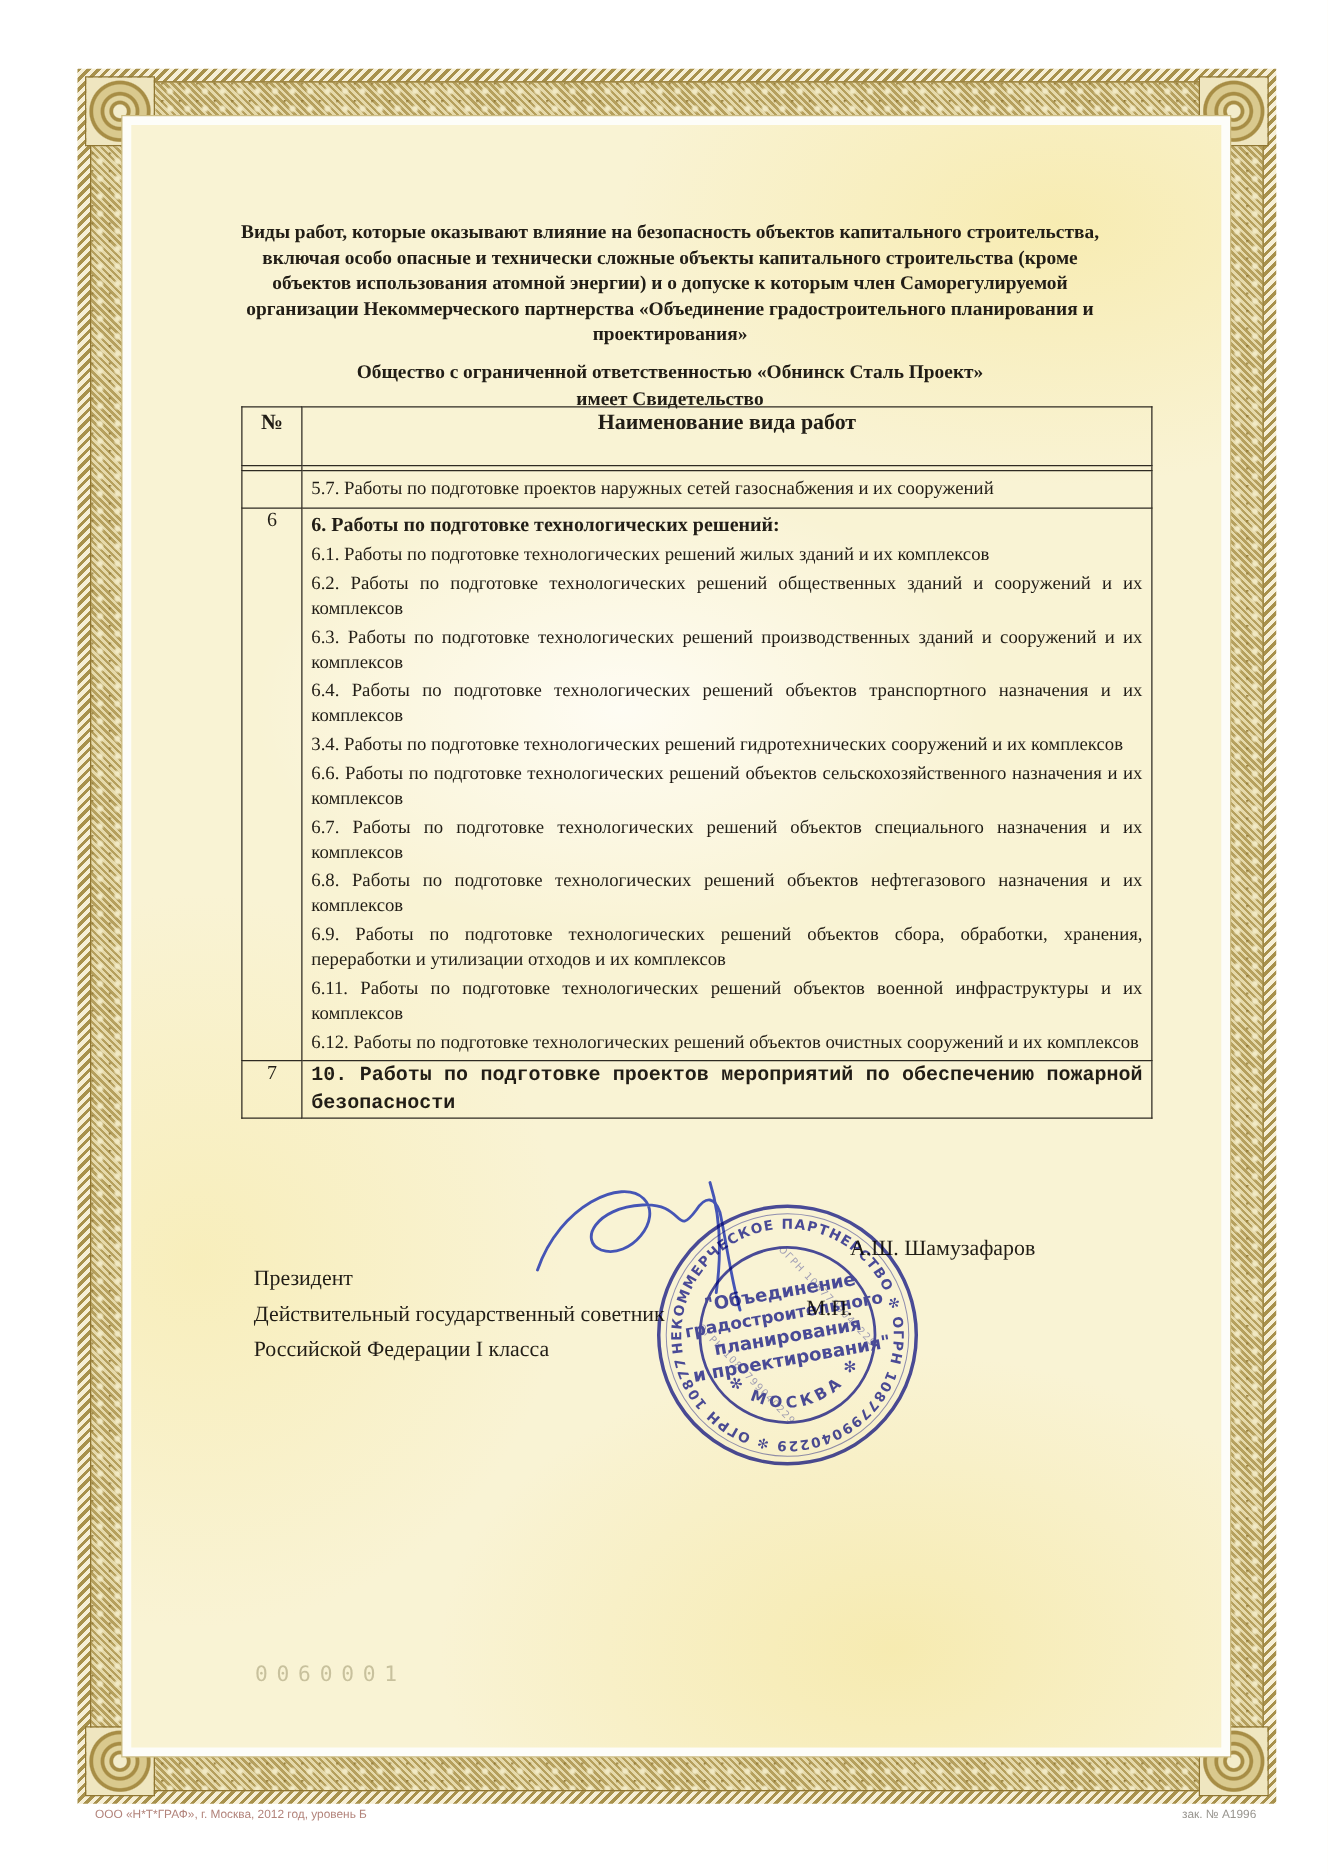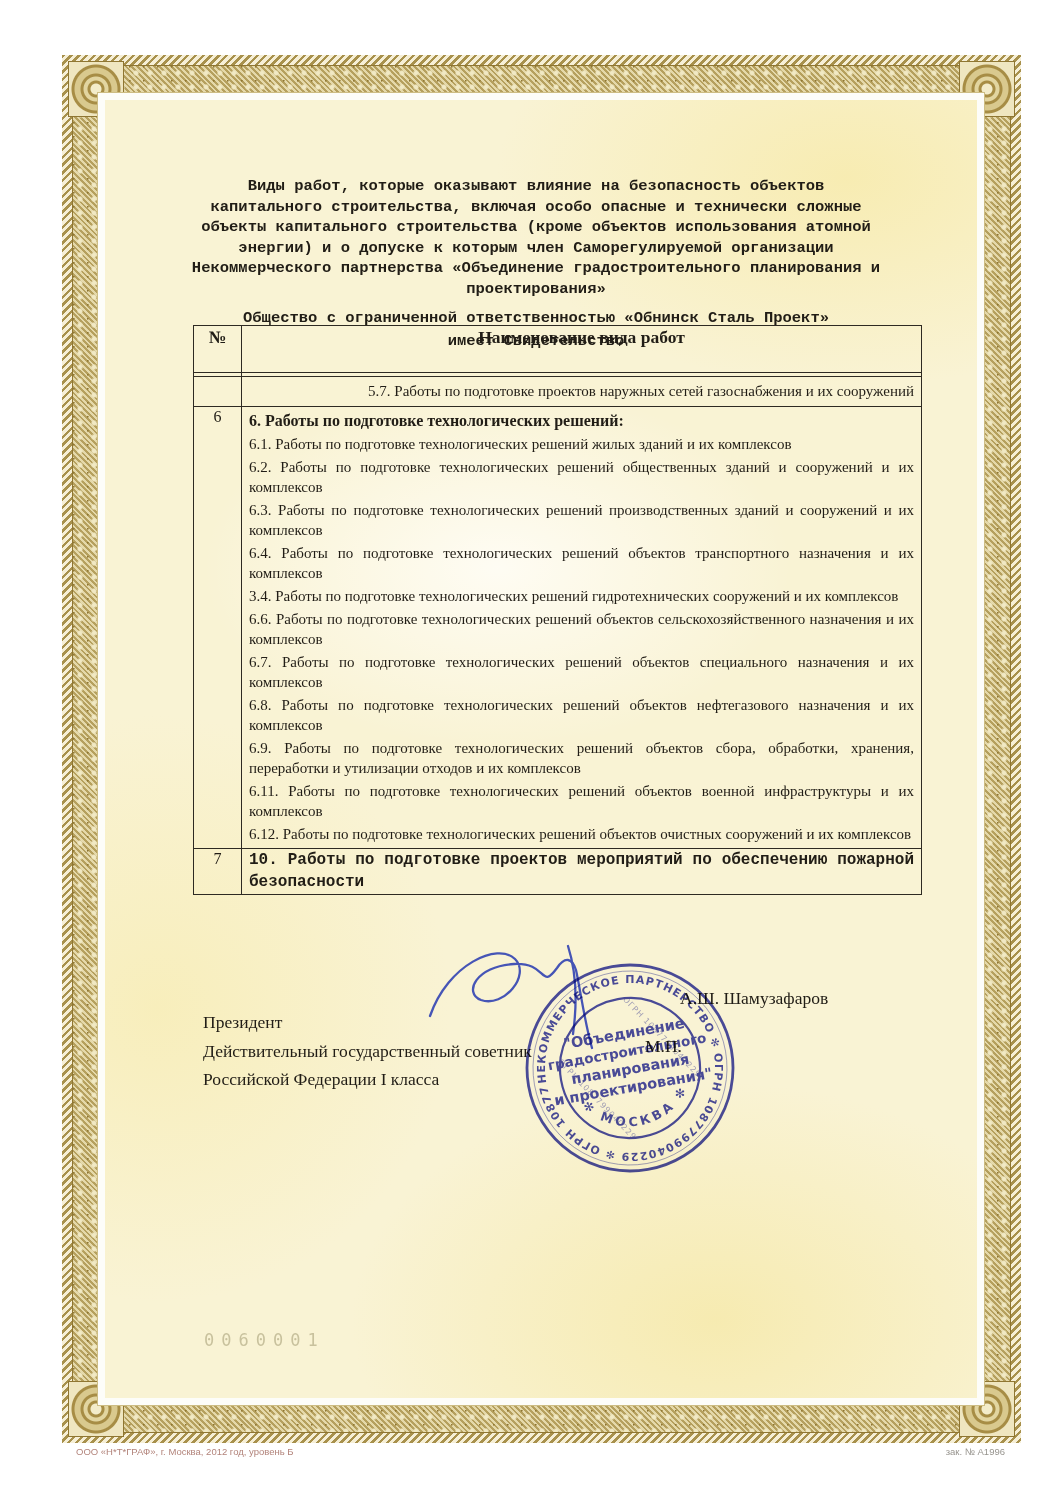--- a/index.html
+++ b/index.html
@@ -29,32 +29,32 @@
       radial-gradient(ellipse 420px 260px at 45% 36%,rgba(255,253,246,.92),rgba(255,253,246,0) 70%),
       radial-gradient(ellipse 500px 300px at 85% 6%,rgba(246,230,150,.55),rgba(246,230,150,0) 70%),
       radial-gradient(ellipse 420px 420px at 6% 70%,rgba(246,232,158,.45),rgba(246,232,158,0) 70%),
       radial-gradient(ellipse 520px 340px at 70% 94%,rgba(244,228,148,.55),rgba(244,228,148,0) 70%),
       #f9f3d4;
     box-shadow:0 0 0 7px #fdfdf9,0 0 0 8px #cdbd84;}
 
   
   .title-block{position:absolute;left:191px;top:176px;width:690px;text-align:center;
                font-weight:bold;font-size:15.5px;line-height:20.5px;}
-  .title-block p{margin:0;font-family:Liberation Mono, monospace;}
+  .title-block p{margin:0;}
   .title-block .org{margin-top:9px;}
   .title-block .cert{margin-top:2px;}
 
   
   table.works{position:absolute;left:193px;top:325px;width:729px;border-collapse:collapse;
               font-size:15px;table-layout:fixed;}
   table.works th,table.works td{border:1.6px solid #2e2a22;padding:1px 7px;vertical-align:top;}
   th.numcol{width:33px;}
   thead th{font-size:17.5px;font-weight:bold;height:44px;vertical-align:middle;text-align:center;}
   tr.spacer td{height:3px;padding:0;}
-  tr.r57 td{height:27px;vertical-align:middle;text-align:right;}
+  tr.r57 td{height:27px;vertical-align:middle;}
   td.numcell{text-align:center;font-size:16px;padding-top:3px;}
   td.works-cell p{margin:3px 0;text-align:justify;text-align-last:left;line-height:20px;}
   td.works-cell p.bold, td.bold-cell{font-weight:bold;}
   td.bold-cell{font-size:16px;text-align:justify;text-align-last:left;line-height:21.5px;padding:3px 7px;font-family:Liberation Mono, monospace;}
   td.works-cell p.bold{font-size:16px;}
 
   
   .sig-block{position:absolute;left:203px;top:1008px;font-size:17.5px;line-height:28.5px;}
   .sig-block p{margin:0;}
   .sig-name{position:absolute;left:680px;top:988px;font-size:17.5px;}

